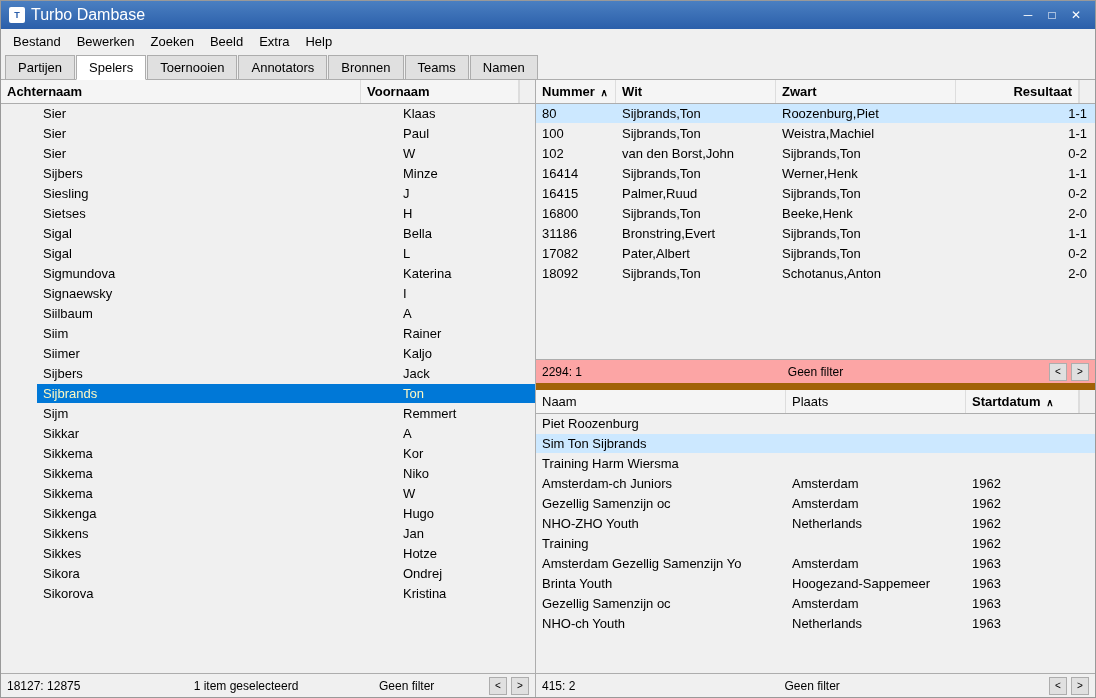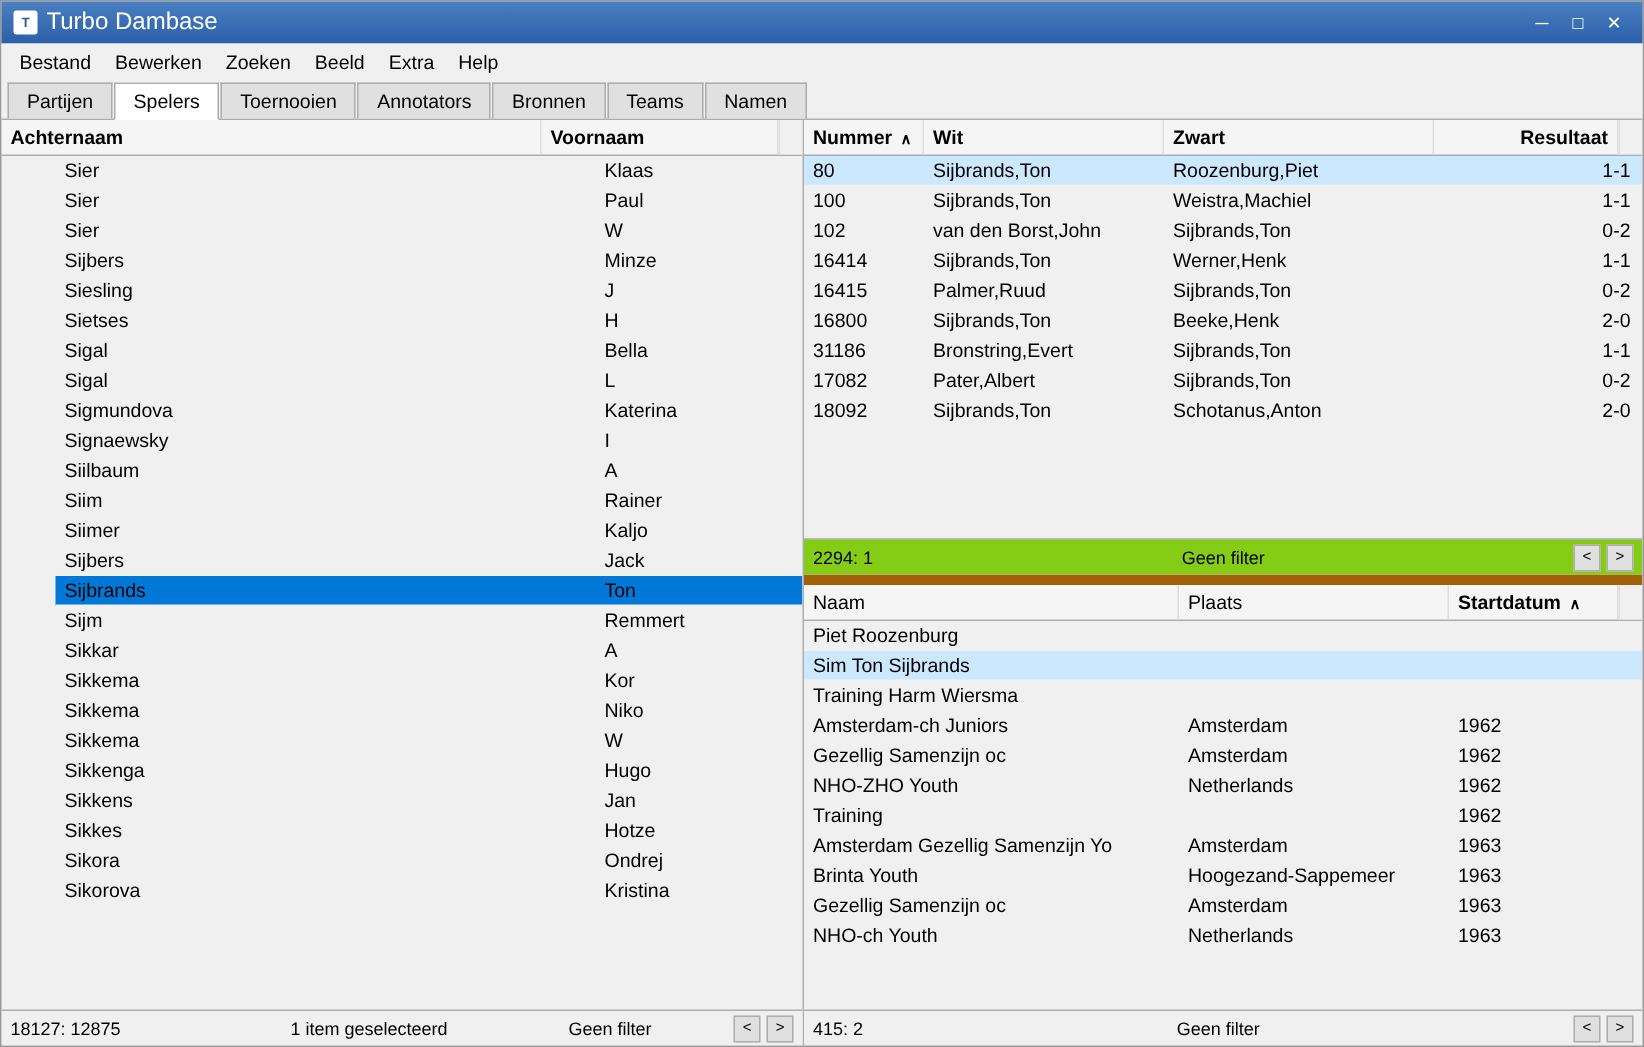--- a/index.html
+++ b/index.html
@@ -143,21 +143,21 @@
     .table-body {
       overflow-y: auto;
       flex: 1;
     }
     .table-row {
       display: flex;
       border-bottom: 1px solid #f0f0f0;
       cursor: pointer;
       margin-left: 36px;
     }
-    .table-row.selected { background: #0078d7; color: #000000; }
+    .table-row.selected { background: #0078d7; color: #fef9c3; }
     .td {
       padding: 2px 6px;
       overflow: hidden;
       white-space: nowrap;
     }
     .td.col-achternaam { width: 360px; }
     .td.col-voornaam { flex: 1; }
 
     .status-bar {
       display: flex;
@@ -218,21 +218,21 @@
     .th.col-resultaat { flex: 1; text-align: right; }
     .right-top-body { overflow-y: auto; flex: 1; }
     .right-row { display: flex; border-bottom: 1px solid #f0f0f0; cursor: pointer; }
     .right-row.selected-row { background: #cce8ff; }
     .td.col-nummer { width: 80px; }
     .td.col-wit { width: 160px; }
     .td.col-zwart { width: 180px; }
     .td.col-resultaat { flex: 1; text-align: right; padding-right: 8px; }
     .right-status {
       display: flex;
-      background: #84cc16;
+      background: #fca5a5;
       border-top: 1px solid #adadad;
       padding: 2px 6px;
       height: 24px;
       font-size: 12px;
       align-items: center;
       flex-shrink: 0;
       gap: 4px;
     }
 
     

